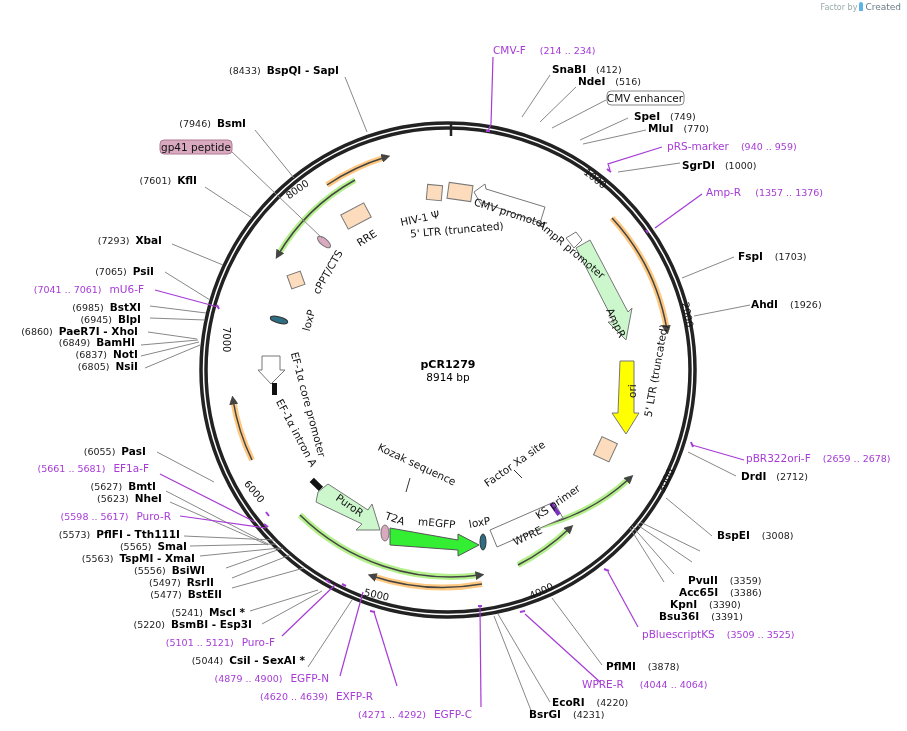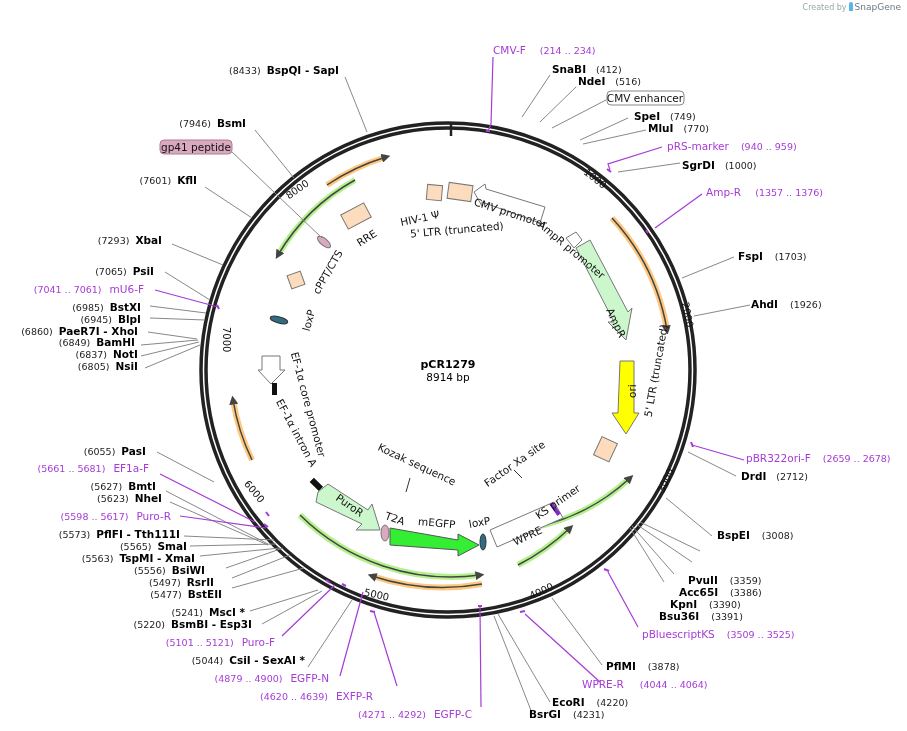--- a/index.html
+++ b/index.html
@@ -12,21 +12,21 @@
   .feat{font-family:"DejaVu Sans",sans-serif;font-size:10.5px;fill:#111;}
   .tick{font-family:"DejaVu Sans",sans-serif;font-size:10px;fill:#111;}
   .credit{position:absolute;right:6px;top:2px;font-size:8px;color:#9aa;font-family:"DejaVu Sans",sans-serif;}
   .credit b{color:#6a7b86;font-weight:normal;font-size:9px;}
   .credit .logo{display:inline-block;width:4px;height:9px;background:#5ab4e8;border-radius:2px 2px 0 0;margin:0 2px;vertical-align:-1px;}
 </style>
 </head>
 <body>
 
 <div class="credit">
-  <span>Created by</span><span class="logo"></span><b>SnapGene</b>
+  <span>Factor by</span><span class="logo"></span><b>Created</b>
 </div>
 
 <svg width="907" height="731" viewBox="0 0 907 731">
   <defs>
     <marker id="arr" markerWidth="6" markerHeight="6" refX="3" refY="3" orient="auto">
       <path d="M0,0 L6,3 L0,6 z" fill="#444"></path>
     </marker>
   </defs>
 
   <g>

